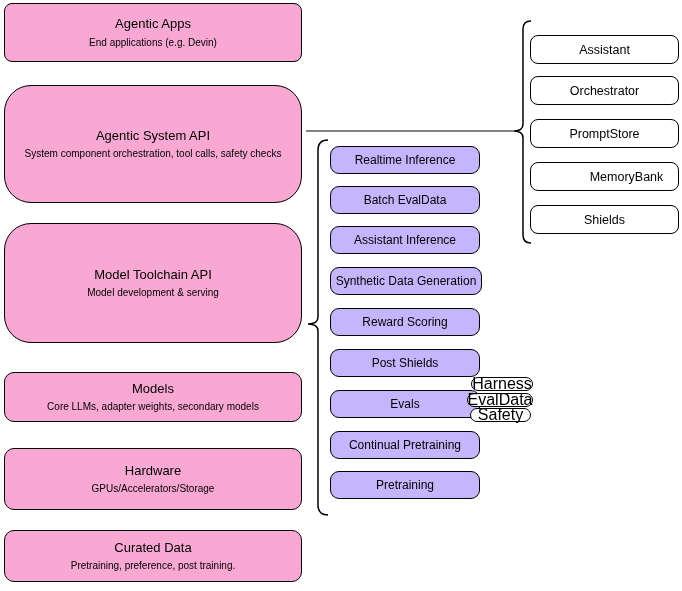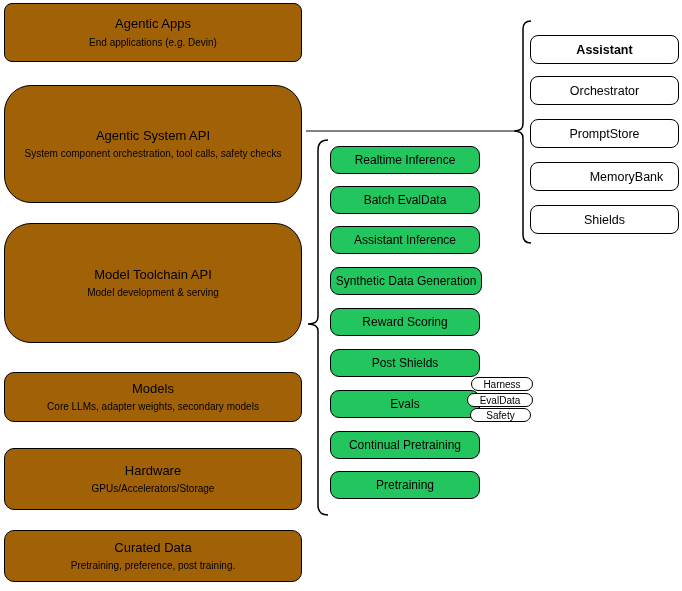--- a/index.html
+++ b/index.html
@@ -16,21 +16,21 @@
     background: #ffffff;
     overflow: hidden;
   }
   
   .lbox {
     position: absolute;
     left: 4px;
     width: 298px;
     box-sizing: border-box;
     border: 1.5px solid #000000;
-    background: #a16207;
+    background: #f9a8d4;
     display: flex;
     flex-direction: column;
     align-items: center;
     justify-content: center;
     gap: 5px;
     text-align: center;
   }
   .lbox .title {
     font-size: 13px;
     line-height: 1.1;
@@ -41,21 +41,21 @@
   }
   
   .mbox {
     position: absolute;
     left: 330px;
     width: 150px;
     height: 28px;
     box-sizing: border-box;
     border: 1.5px solid #000000;
     border-radius: 9px;
-    background: #22c55e;
+    background: #c4b5fd;
     display: flex;
     align-items: center;
     justify-content: center;
     font-size: 12px;
     text-align: center;
     z-index: 2;
   }
   
   .rbox {
     position: absolute;
@@ -75,21 +75,21 @@
   
   .pill {
     position: absolute;
     box-sizing: border-box;
     border: 1.5px solid #000000;
     border-radius: 8px;
     background: #ffffff;
     display: flex;
     align-items: center;
     justify-content: center;
-    font-size: 10px;
+    font-size: 16px;
     z-index: 3;
   }
   #connector-layer {
     position: absolute;
     left: 0;
     top: 0;
     width: 682px;
     height: 591px;
     pointer-events: none;
     z-index: 1;
@@ -167,21 +167,21 @@
   <div class="pill" style="left:471px; top:377px; width:62px; height:14px;">
     <span>Harness</span>
   </div>
   <div class="pill" style="left:467px; top:393px; width:66px; height:14px;">
     <span>EvalData</span>
   </div>
   <div class="pill" style="left:470px; top:408px; width:61px; height:14px;">
     <span>Safety</span>
   </div>
 
-  <div class="rbox" style="top:35px;font-weight:bold;">
+  <div class="rbox" style="top:35px;">
     <span>Assistant</span>
   </div>
   <div class="rbox" style="top:76px;">
     <span>Orchestrator</span>
   </div>
   <div class="rbox" style="top:119px;">
     <span>PromptStore</span>
   </div>
   <div class="rbox" style="top:162px;padding-left:44px;">
     <span>MemoryBank</span>

